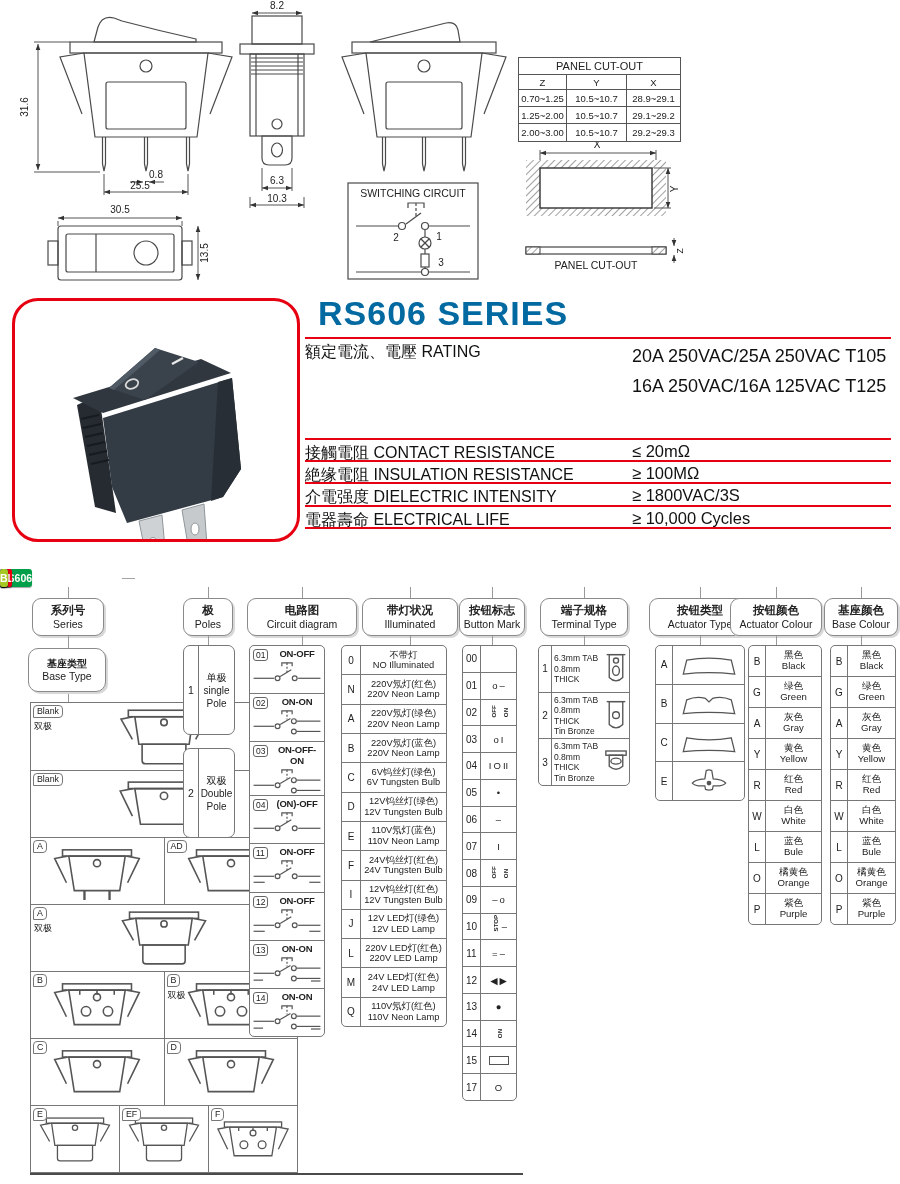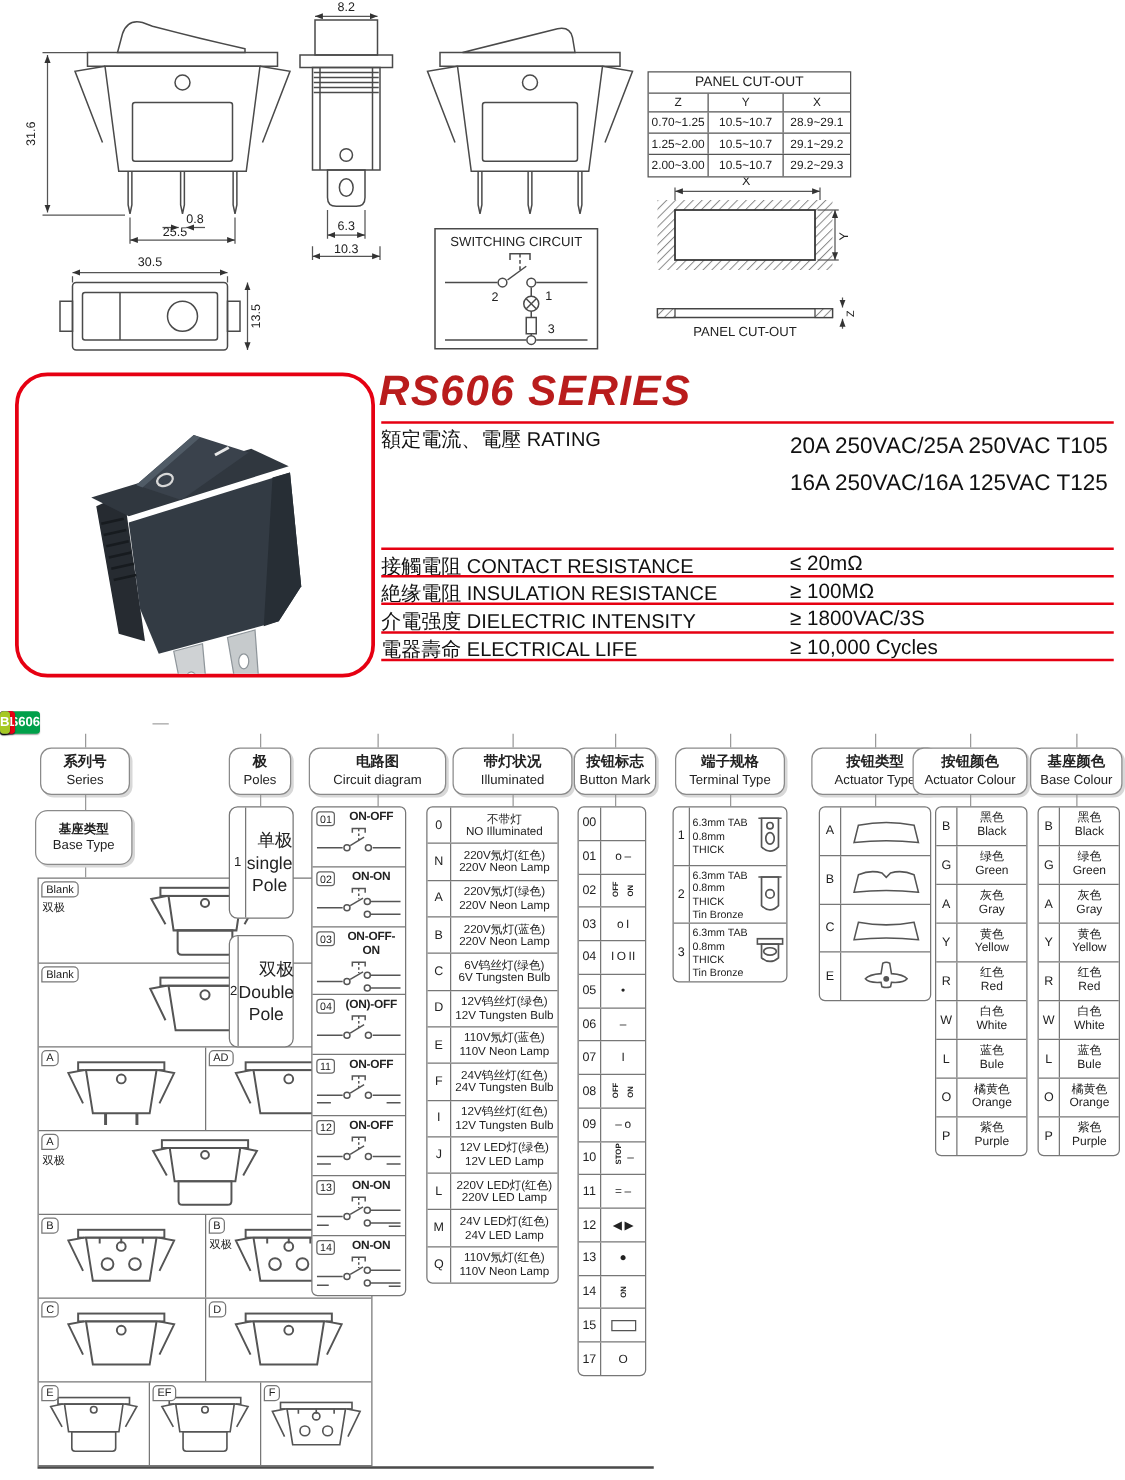--- a/index.html
+++ b/index.html
@@ -21,21 +21,21 @@
   #pc-rows > .pc-row:last-child{border-bottom:none}
   .pc-head span,.pc-row span{text-align:center}
   .pc-head span:nth-child(1),.pc-row span:nth-child(1){width:48px;border-right:1px solid #555}
   .pc-head span:nth-child(2),.pc-row span:nth-child(2){width:60px;border-right:1px solid #555}
   .pc-head span:nth-child(3),.pc-row span:nth-child(3){flex:1}
 
   
   #product{position:absolute;left:12px;top:298px;width:288px;height:244px;border:3px solid #e60012;border-radius:26px;background:#fff}
 
   
-  #series-title{position:absolute;left:303px;top:294px;font-size:34px;font-weight:bold;font-style:italic;color:#b91c1c;letter-spacing:1px}
+  #series-title{position:absolute;left:318px;top:294px;font-size:34px;font-weight:bold;color:#0369a1;letter-spacing:1px}
   #specs{position:absolute;left:305px;top:337px;width:586px}
   .spec{position:relative;border-top:2.5px solid #e60012}
   .spec:first-child{height:101px}
   .spec:not(:first-child){height:22.2px}
   .spec-label{font-size:16px;padding-top:3px;color:#111;white-space:nowrap}
   .spec-vals{position:absolute;left:327px;top:2px;color:#111}
   .spec:first-child .spec-val{font-size:18px;line-height:30px}
   .spec:not(:first-child) .spec-val{font-size:16.5px;line-height:19px}
   #specs:after{content:"";display:block;border-top:2.5px solid #e60012}
 
@@ -52,21 +52,21 @@
   
   .lboxc{position:absolute;border:1.2px solid #777;border-radius:5px;background:#fff;display:flex;flex-direction:column}
   .lrow{flex:1;display:flex;align-items:stretch;min-height:0}
   .lrow + .lrow{border-top:1px solid #777}
   .lcode{border-right:1px solid #777;display:flex;align-items:center;justify-content:center;font-size:10px;color:#222}
 
   
   #poles{position:absolute;left:183px;top:645px;width:52px;height:193px;display:flex;flex-direction:column;justify-content:space-between}
   .pbox{height:90px;border:1.2px solid #777;border-radius:7px;display:flex;background:#fff}
   .pcode{width:15px;border-right:1px solid #777;display:flex;align-items:center;justify-content:center;font-size:10.5px}
-  .ptxt{flex:1;display:flex;flex-direction:column;align-items:flex-end;justify-content:center;font-size:14px;text-align:center;line-height:1.3}
+  .ptxt{flex:1;display:flex;flex-direction:column;align-items:center;justify-content:center;font-size:10px;text-align:center;line-height:1.3}
 
   
   .crow{flex:1;position:relative;padding-top:2px}
   .crow + .crow{border-top:1px solid #777}
   .cchip{position:absolute;left:3px;top:3px;border:1px solid #666;border-radius:3px;font-size:8.5px;line-height:10px;padding:0 2px}
   .clabel{display:block;margin-left:21px;width:52px;text-align:center;font-size:9.5px;font-weight:bold;letter-spacing:-.2px}
   .csvg{display:block;margin:1px auto 0;width:72px;height:28px}
 
   
   .itxt{flex:1;display:flex;flex-direction:column;align-items:center;justify-content:center;font-size:9.3px;line-height:1.14;text-align:center}

